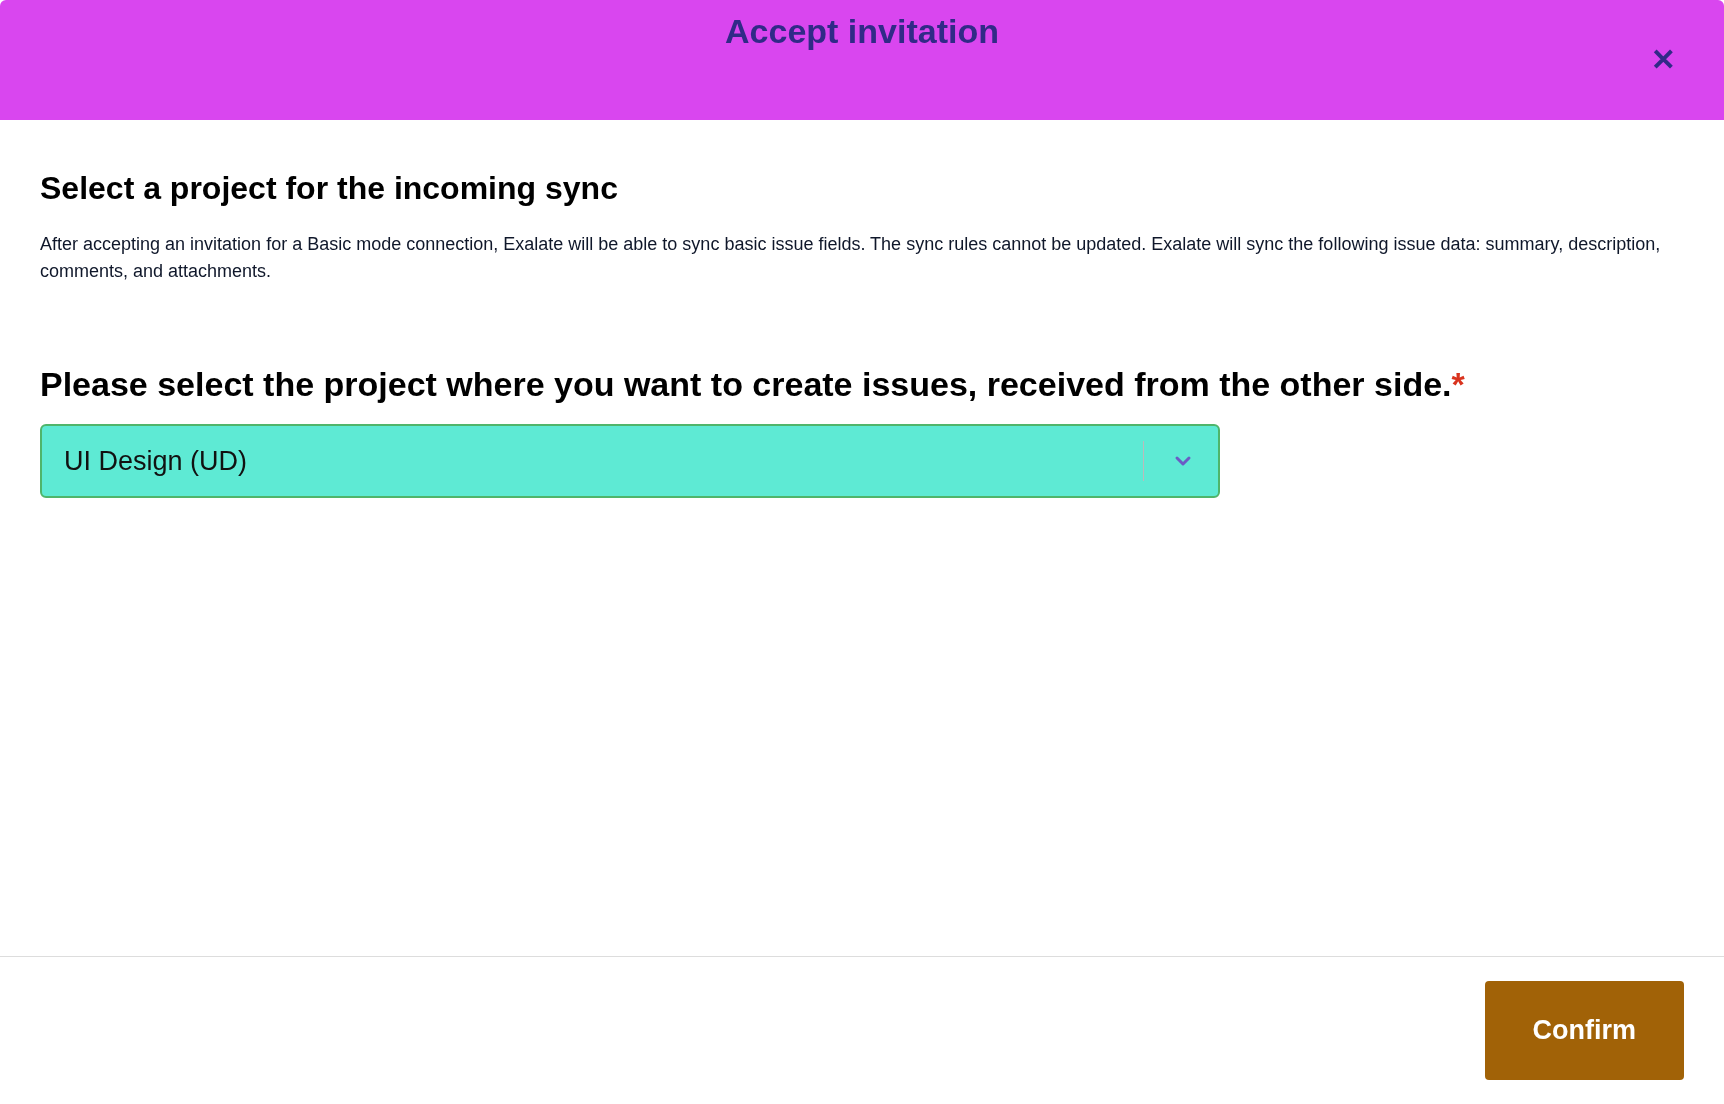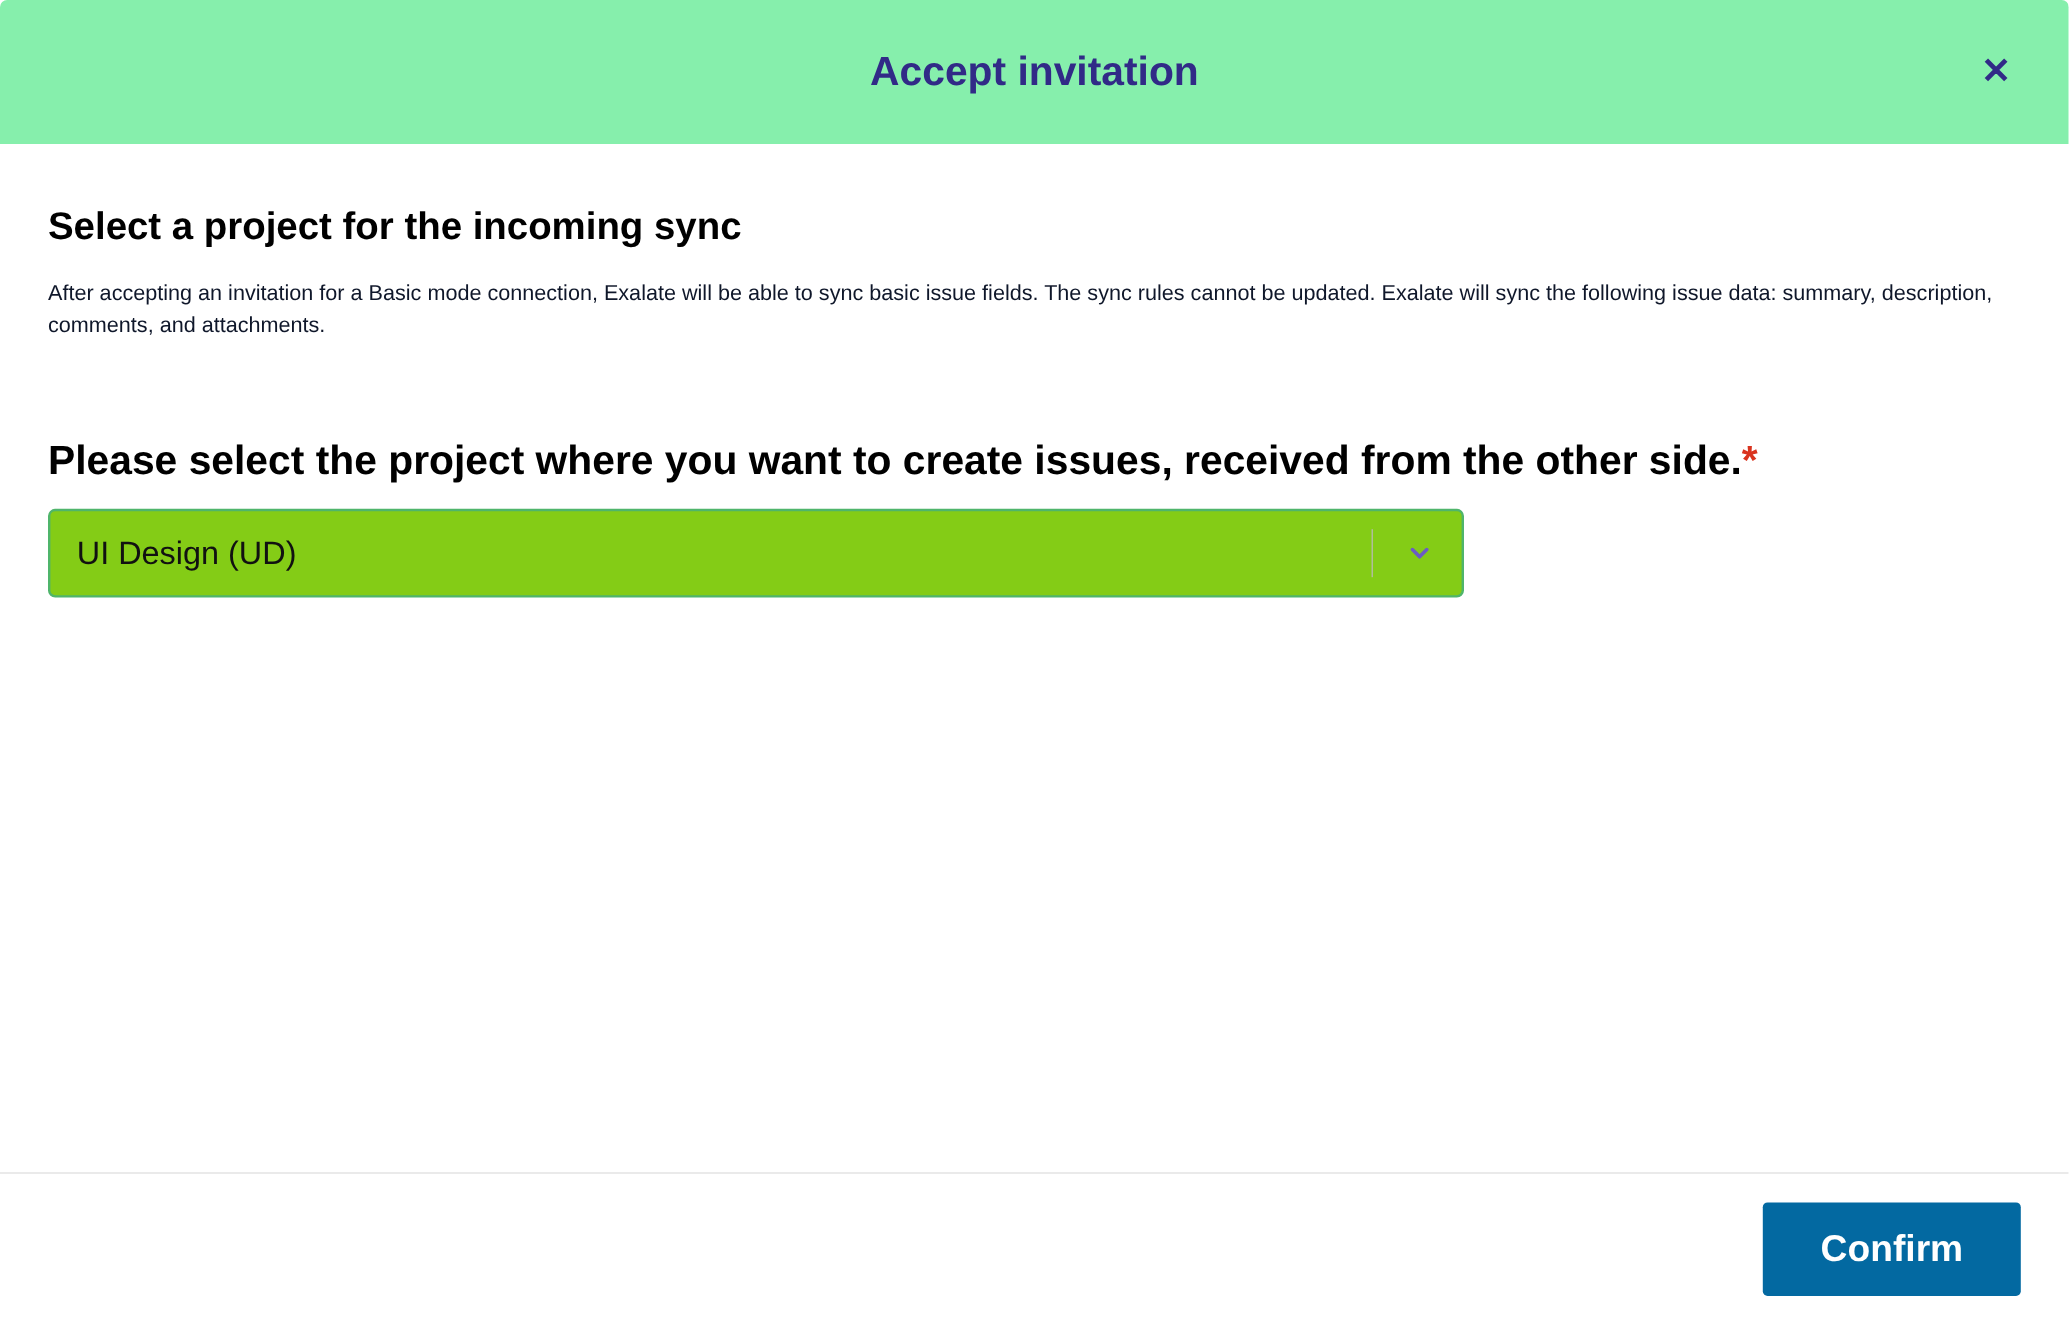--- a/index.html
+++ b/index.html
@@ -17,24 +17,23 @@
     .modal {
       width: 100%;
       height: 100%;
       display: flex;
       flex-direction: column;
       background: #fff;
       border-radius: 6px;
       overflow: hidden;
     }
     .modal-header {
-      background: #86efac;
-      padding: 38px 40px;
+      background: #d946ef;
+      padding: 12px 40px;
       display: flex;
-      align-items: center;
       justify-content: center;
       position: relative;
       height: 120px;
     }
     .modal-title {
       color: #312a87;
       font-size: 34px;
       font-weight: 700;
     }
     .close-btn {
@@ -80,21 +79,21 @@
       color: #d9331e;
     }
     .select-wrapper {
       position: relative;
       width: 1180px;
       border: 2px solid #4fb56b;
       border-radius: 6px;
       display: flex;
       align-items: center;
       height: 74px;
-      background: #84cc16;
+      background: #5eead4;
     }
     .select-value {
       flex: 1;
       padding: 0 22px;
       font-size: 27px;
       color: #111;
       background: transparent;
       border: none;
       outline: none;
       height: 100%;
@@ -120,27 +119,27 @@
       height: 24px;
     }
     .modal-footer {
       border-top: 1px solid #ddd;
       padding: 24px 40px;
       display: flex;
       justify-content: flex-end;
       background: #fff;
     }
     .confirm-btn {
-      background: #0369a1;
+      background: #a16207;
       color: #fff;
       border: none;
       border-radius: 4px;
-      font-size: 31px;
+      font-size: 27px;
       font-weight: 600;
-      padding: 21px 48px;
+      padding: 34px 48px;
       cursor: pointer;
     }
   </style>
 </head>
 <body>
 
 <div class="modal">
   <div class="modal-header">
     <h1 class="modal-title">Accept invitation</h1>
     <button class="close-btn">

